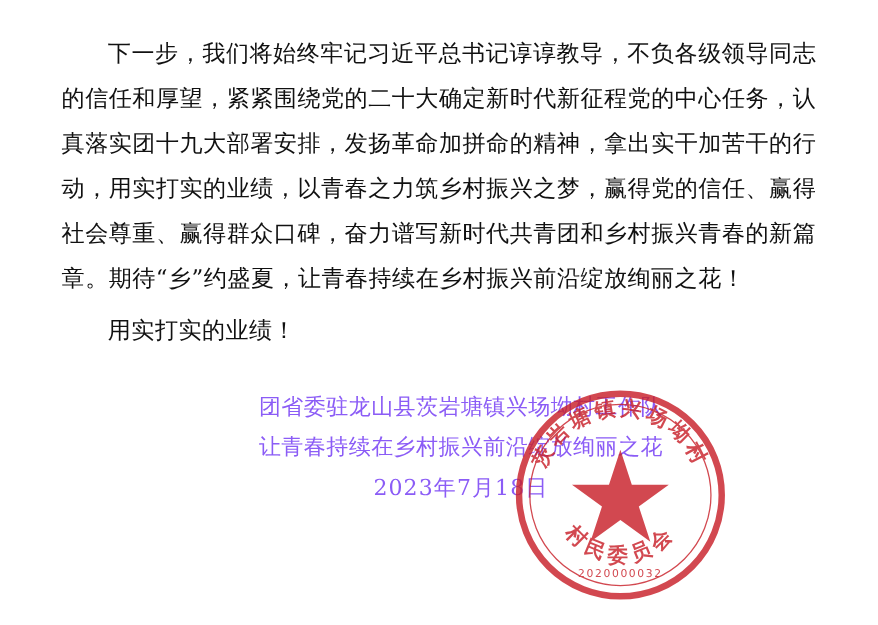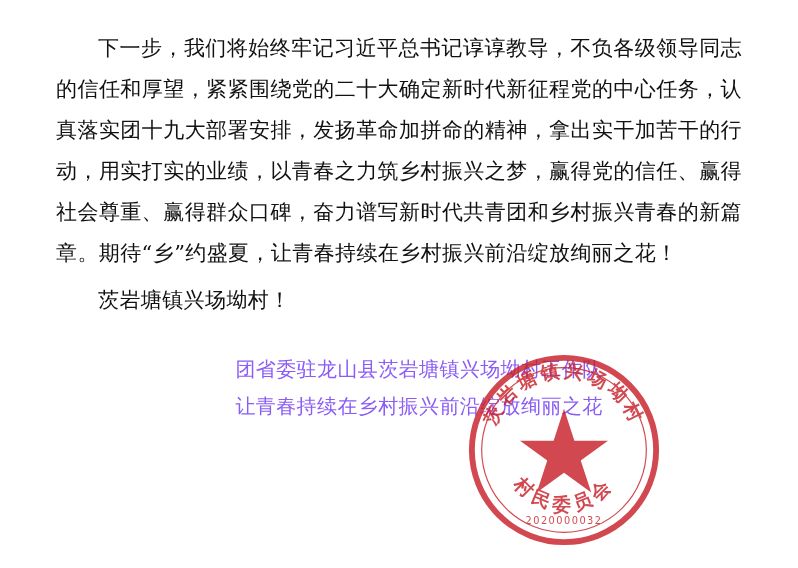--- a/index.html
+++ b/index.html
@@ -68,25 +68,26 @@
     opacity: 0.82;
   }
 </style>
 </head>
 <body>
 
 <div class="page">
 
   <div class="doc-body">
     <p class="para">下一步，我们将始终牢记习近平总书记谆谆教导，不负各级领导同志的信任和厚望，紧紧围绕党的二十大确定新时代新征程党的中心任务，认真落实团十九大部署安排，发扬革命加拼命的精神，拿出实干加苦干的行动，用实打实的业绩，以青春之力筑乡村振兴之梦，赢得党的信任、赢得社会尊重、赢得群众口碑，奋力谱写新时代共青团和乡村振兴青春的新篇章。期待“乡”约盛夏，让青春持续在乡村振兴前沿绽放绚丽之花！</p>
-    <p class="para closing">茨岩塘镇兴场坳村！</p>
+    <p class="para closing">用实打实的业绩！</p>
 
     <div class="signature-block">
       <div class="sig-line">团省委驻龙山县茨岩塘镇兴场坳村工作队</div>
       <div class="sig-line">让青春持续在乡村振兴前沿绽放绚丽之花</div>
+      <div class="sig-line date">2023年7月18日</div>
     </div>
   </div>
 
   <div class="seal">
     <svg viewBox="0 0 200 200" xmlns="http://www.w3.org/2000/svg" aria-hidden="true">
       <defs>
         <path id="sealTopArc" d="M 26,100 A 74,74 0 0 1 174,100"></path>
         <path id="sealBottomArc" d="M 38,100 A 62,62 0 0 0 162,100"></path>
       </defs>
       <circle cx="100" cy="100" r="94" fill="none" stroke="#c9212a" stroke-width="6"></circle>

